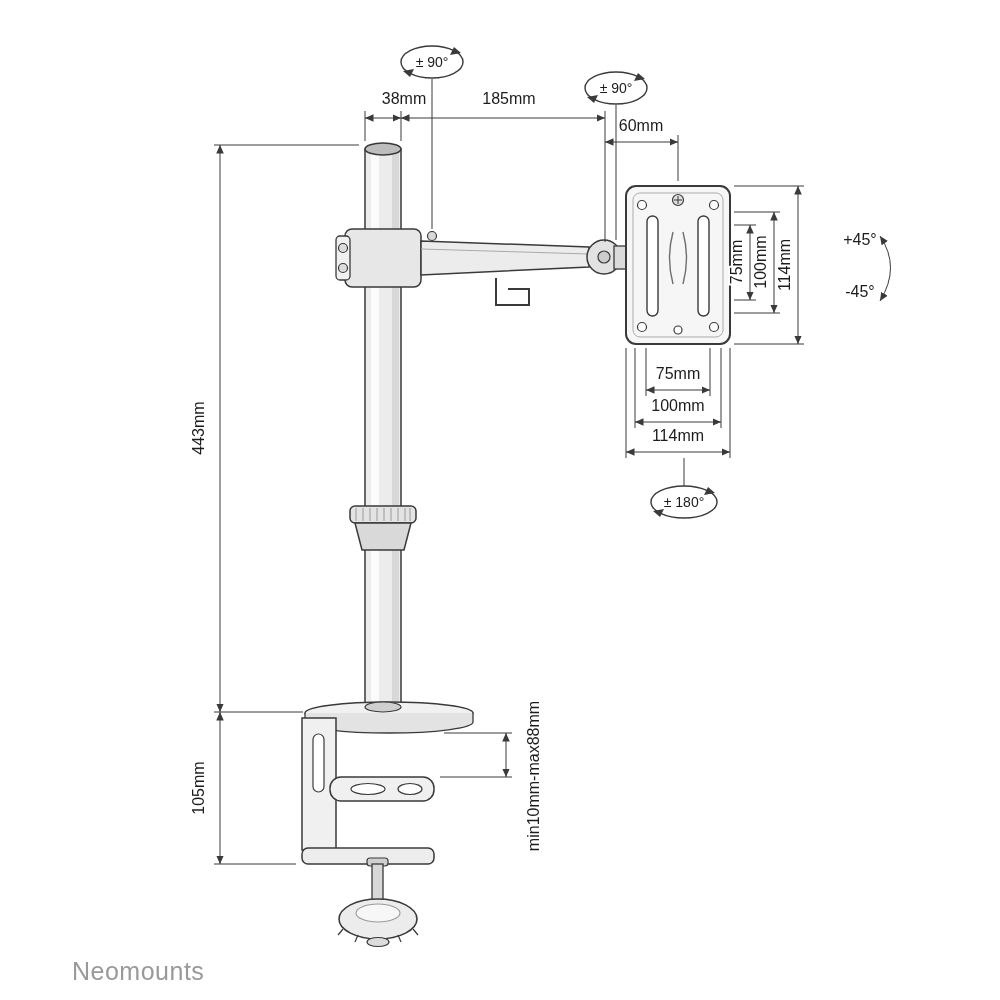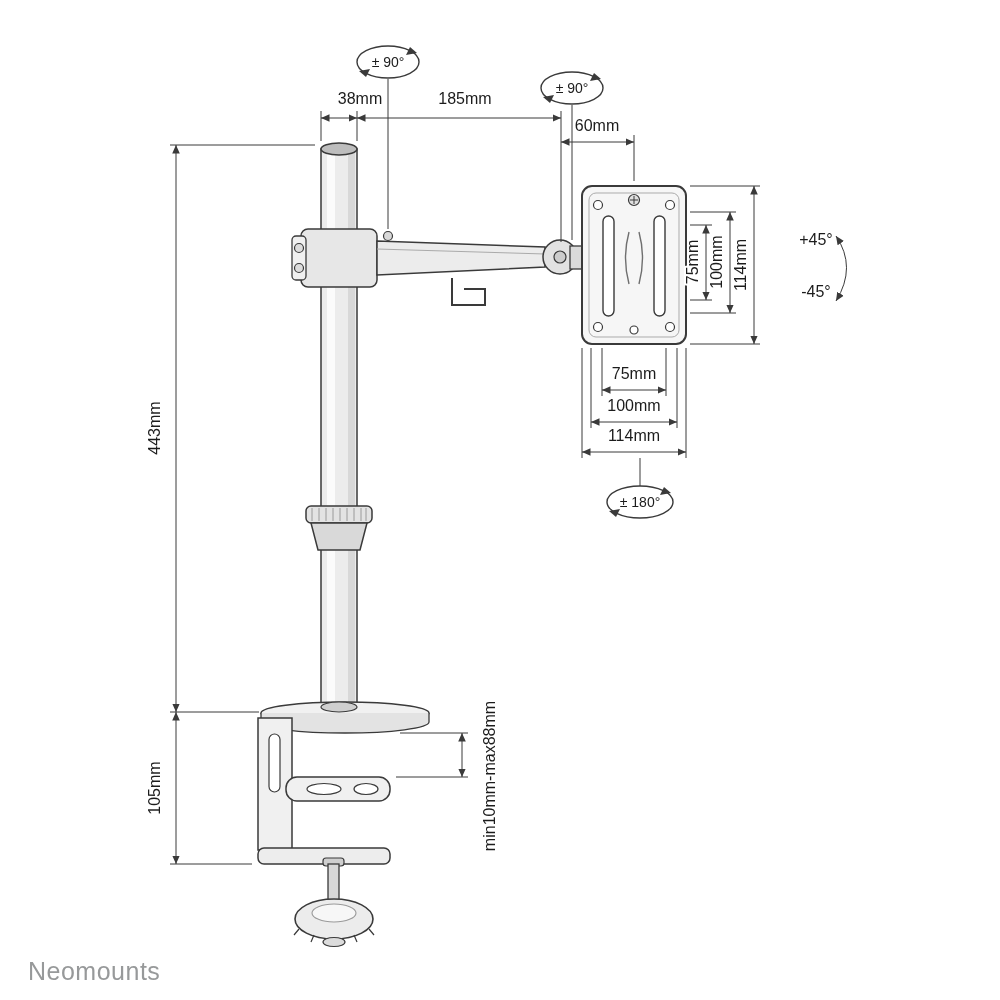--- a/index.html
+++ b/index.html
@@ -1,18 +1,18 @@
 <!DOCTYPE html>
 <html><head>
 <meta charset="utf-8">
 <style>
   html,body { margin:0; padding:0; background:#ffffff; }
   .frame {
     width:901px; height:1000px; position:relative; background:#ffffff;
-    font-family:"Liberation Sans", sans-serif; overflow:hidden;
+    font-family:"Liberation Sans", sans-serif; overflow:hidden;padding-left:44px;
   }
   svg text {
     font-family:"Liberation Sans", sans-serif;
     fill:#1c1c1c;
     paint-order:stroke;
     stroke:#ffffff; stroke-width:4px; stroke-linejoin:round;
   }
   text.dim   { font-size:16px; }
   text.badge { font-size:14px; }
   text.logo  { font-size:25px; fill:#97999a; stroke:none; font-weight:500; letter-spacing:0.5px; }

